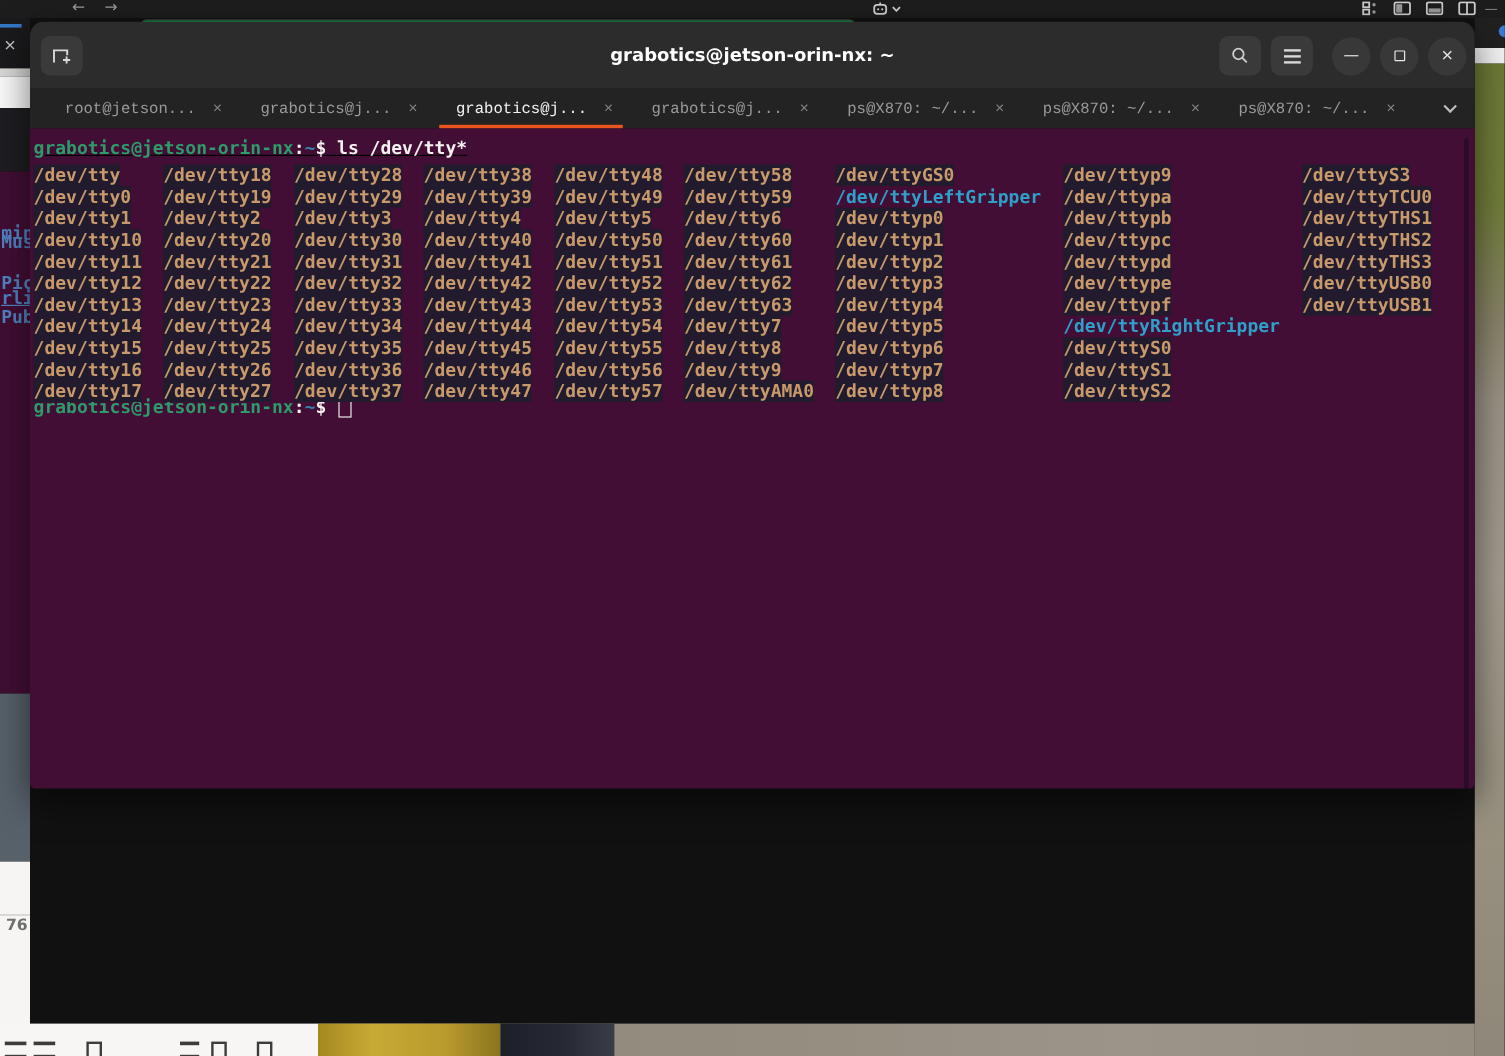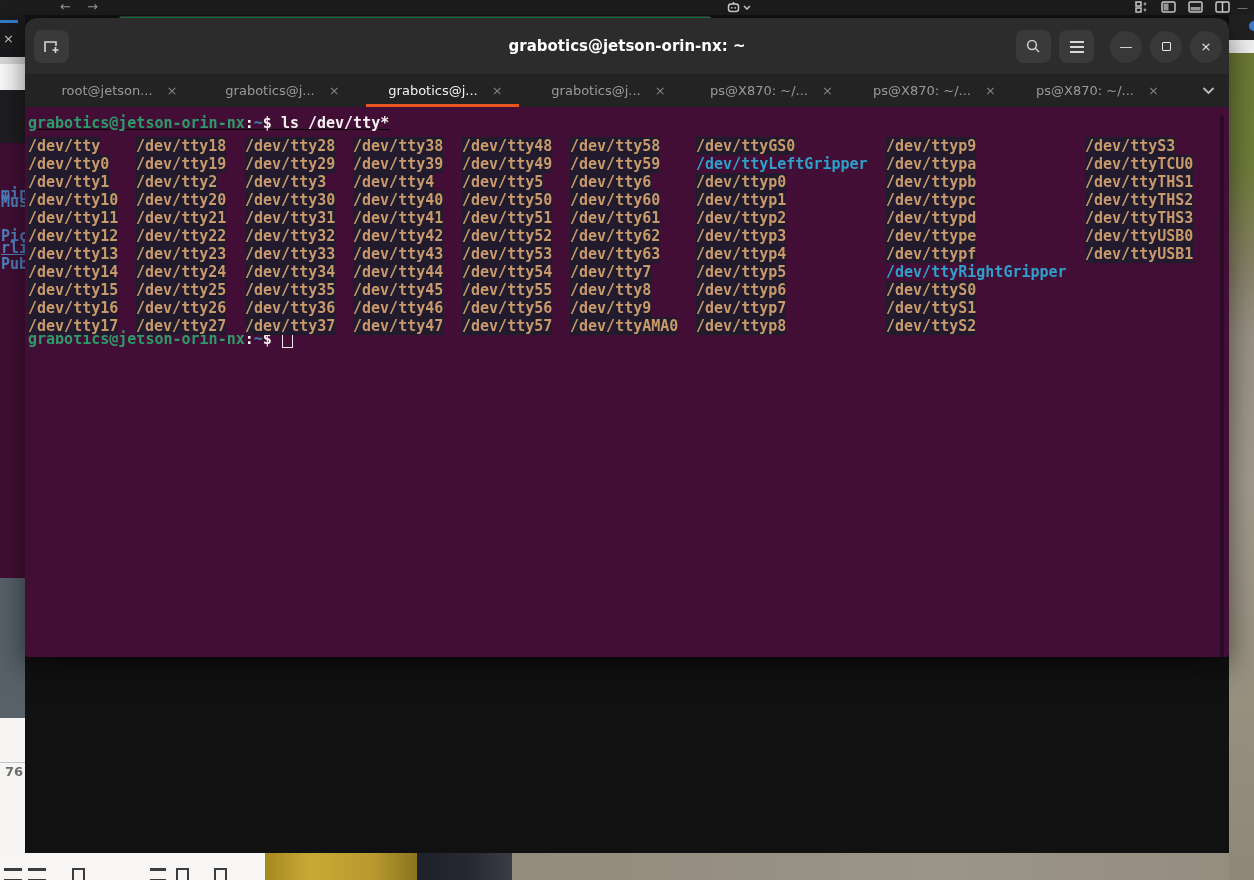--- a/index.html
+++ b/index.html
@@ -61,21 +61,21 @@
   .win-title { position:absolute; left:0; right:0; top:0; height:56px; display:flex; align-items:center; justify-content:center; color:#ffffff; font-weight:bold; font-size:15px; }
   .hdr-right { position:absolute; right:7px; top:12px; height:33px; display:flex; align-items:center; gap:8px; }
   .sq-btn { width:35px; height:33px; background:#3a3a3a; border-radius:8px; display:flex; align-items:center; justify-content:center; }
   .burger { display:flex; flex-direction:column; gap:3px; }
   .burger i { display:block; width:14px; height:2px; background:#d8d8d8; }
   .circ-btn { width:32px; height:32px; border-radius:50%; background:#383838; display:flex; align-items:center; justify-content:center; color:#e8e8e8; font-size:13px; }
   .circ-btn.min { margin-left:8px; }
   .max-glyph { width:9px; height:9px; border:1.5px solid #e8e8e8; border-radius:1px; }
 
   .tabbar { position:relative; width:100%; height:33px; background:#232323; display:flex; align-items:stretch; padding-left:13px; }
-  .tab { position:relative; width:163px; display:flex; align-items:center; justify-content:center; gap:14px; font-size:13px; color:#9a9a9a; }
+  .tab { position:relative; width:163px; display:flex; align-items:center; justify-content:center; gap:14px; font-size:13px; color:#9a9a9a;font-family:Liberation Mono, monospace; }
   .tab .tab-close { color:#848484; font-size:13px; }
   .tab.active { color:#f2f2f2; }
   .tab.active::after { content:""; position:absolute; left:2px; right:8px; bottom:0; height:3px; background:#E9551F; }
   .tab-chevron { position:absolute; right:14px; top:0; height:33px; display:flex; align-items:center; color:#bdbdbd; }
 
   .term-body { position:relative; width:100%; height:746px; background:#430e35;
     font-family:"DejaVu Sans Mono", monospace; font-weight:bold; font-size:15px; line-height:18px; white-space:pre; }
   .cmdline { position:absolute; left:3px; top:7px;text-decoration:underline; }
   .promptline2 { position:absolute; left:3px; top:223px; display:flex; align-items:center; }
   .p-user { color:#2d9b6a; }

